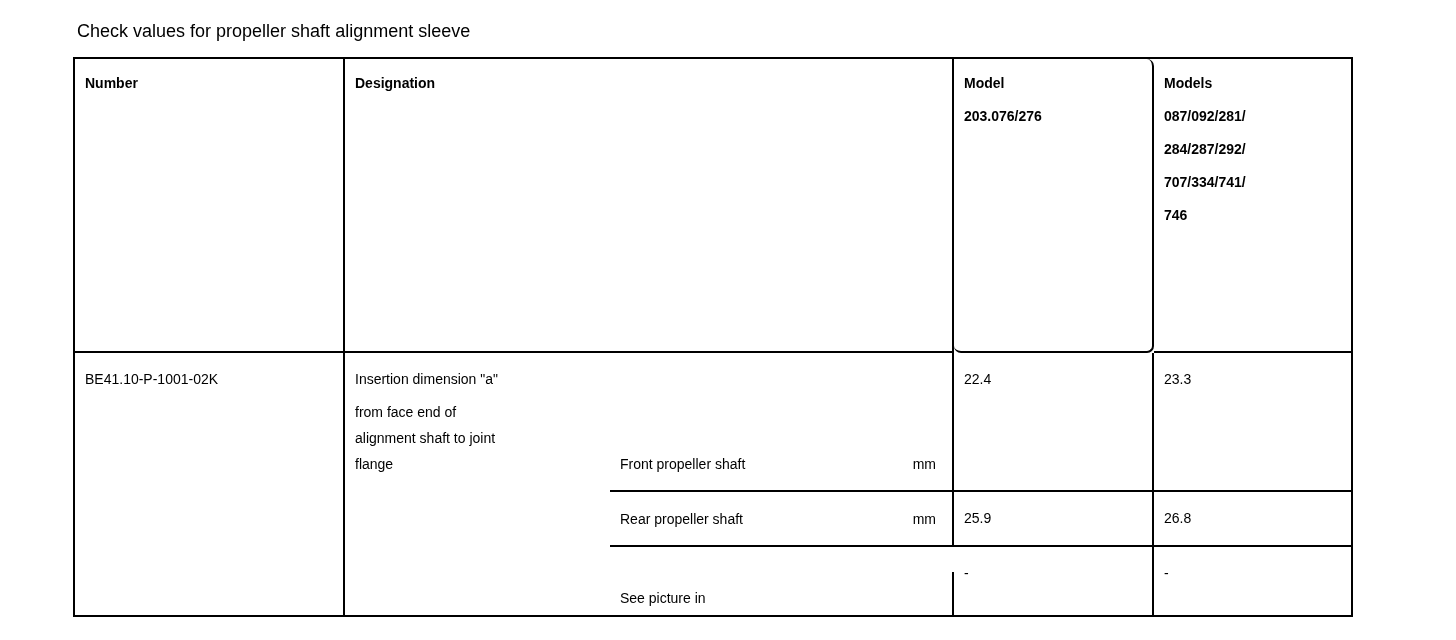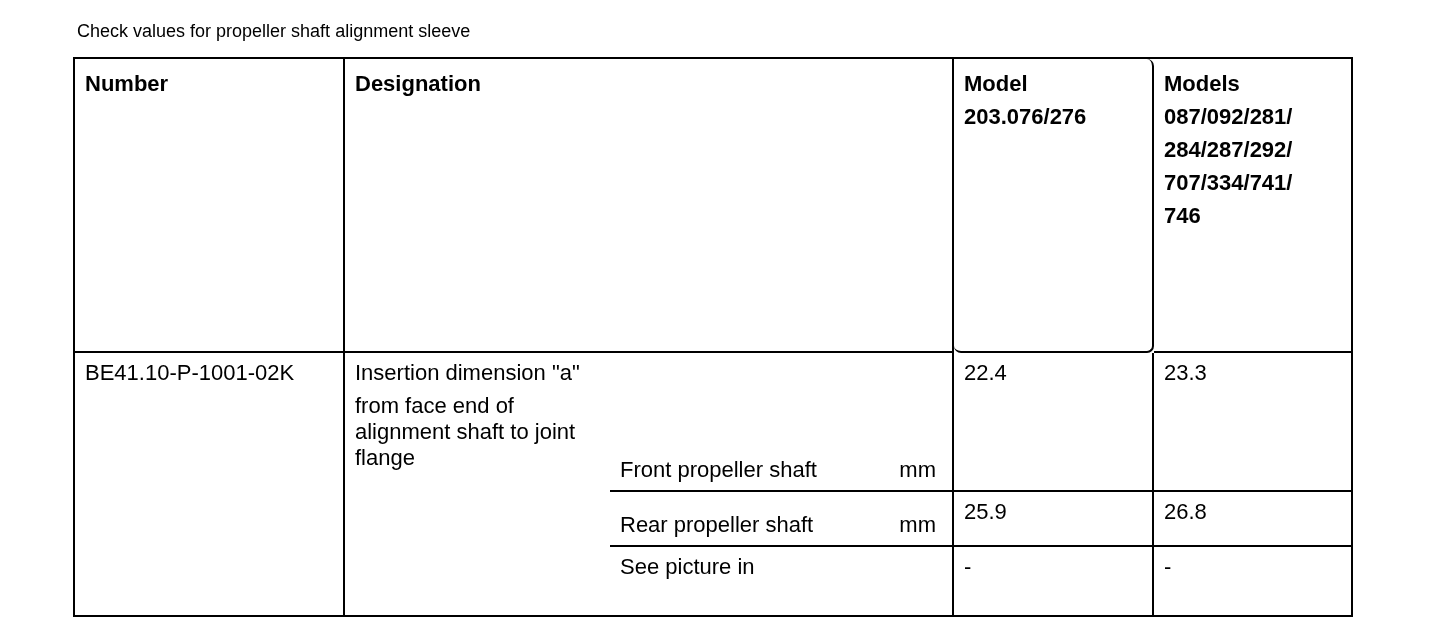--- a/index.html
+++ b/index.html
@@ -30,22 +30,22 @@
     left: 73px;
     top: 57px;
     display: grid;
     grid-template-columns: 270px 265px 344px 200px 197px;
     grid-template-rows: 294px 139px 55px 68px;
     border: 2px solid #000000;
     background: #ffffff;
   }
   .cell {
     box-sizing: border-box;
-    padding: 7px 10px;
-    font-size: 22px;
+    padding: 13px 10px;
+    font-size: 14px;
     line-height: 26px;
     overflow: hidden;
   }
   .cell.header {
     font-weight: bold;
     line-height: 33px;
     padding-top: 8px;
   }
   .br { border-right: 2px solid #000000; }
   .bb { border-bottom: 2px solid #000000; }
@@ -56,21 +56,21 @@
   .h-model       { grid-column: 4; grid-row: 1; border-radius: 7px; }
   .h-models      { grid-column: 5; grid-row: 1; }
   .b-number      { grid-column: 1; grid-row: 2 / span 3; }
   .b-designation { grid-column: 2; grid-row: 2 / span 3; }
   .r1-label  { grid-column: 3; grid-row: 2; }
   .r1-model  { grid-column: 4; grid-row: 2; }
   .r1-models { grid-column: 5; grid-row: 2; }
   .r2-label  { grid-column: 3; grid-row: 3; }
   .r2-model  { grid-column: 4; grid-row: 3; }
   .r2-models { grid-column: 5; grid-row: 3; }
-  .r3-label  { grid-column: 3; grid-row: 4; }
+  .r3-label  { grid-column: 3; grid-row: 4; margin-top: 25px; }
   .r3-model  { grid-column: 4; grid-row: 4; }
   .r3-models { grid-column: 5; grid-row: 4; }
 
   .label-unit {
     display: flex;
     justify-content: space-between;
     align-items: flex-end;
     padding-right: 16px;
   }
   .designation-first-line { margin-bottom: 7px; white-space: nowrap; }

